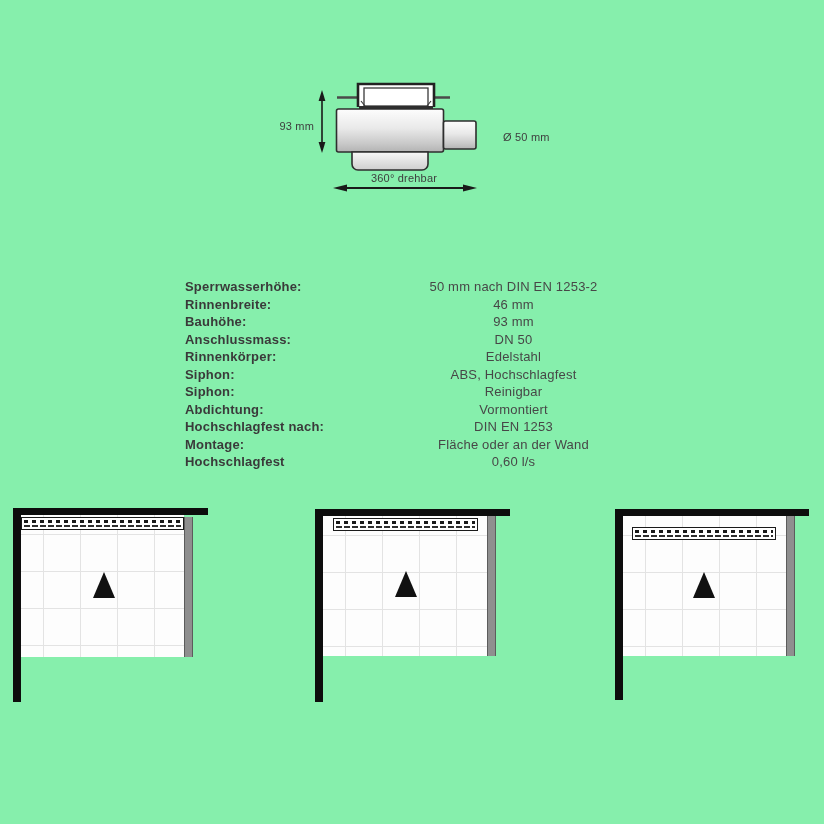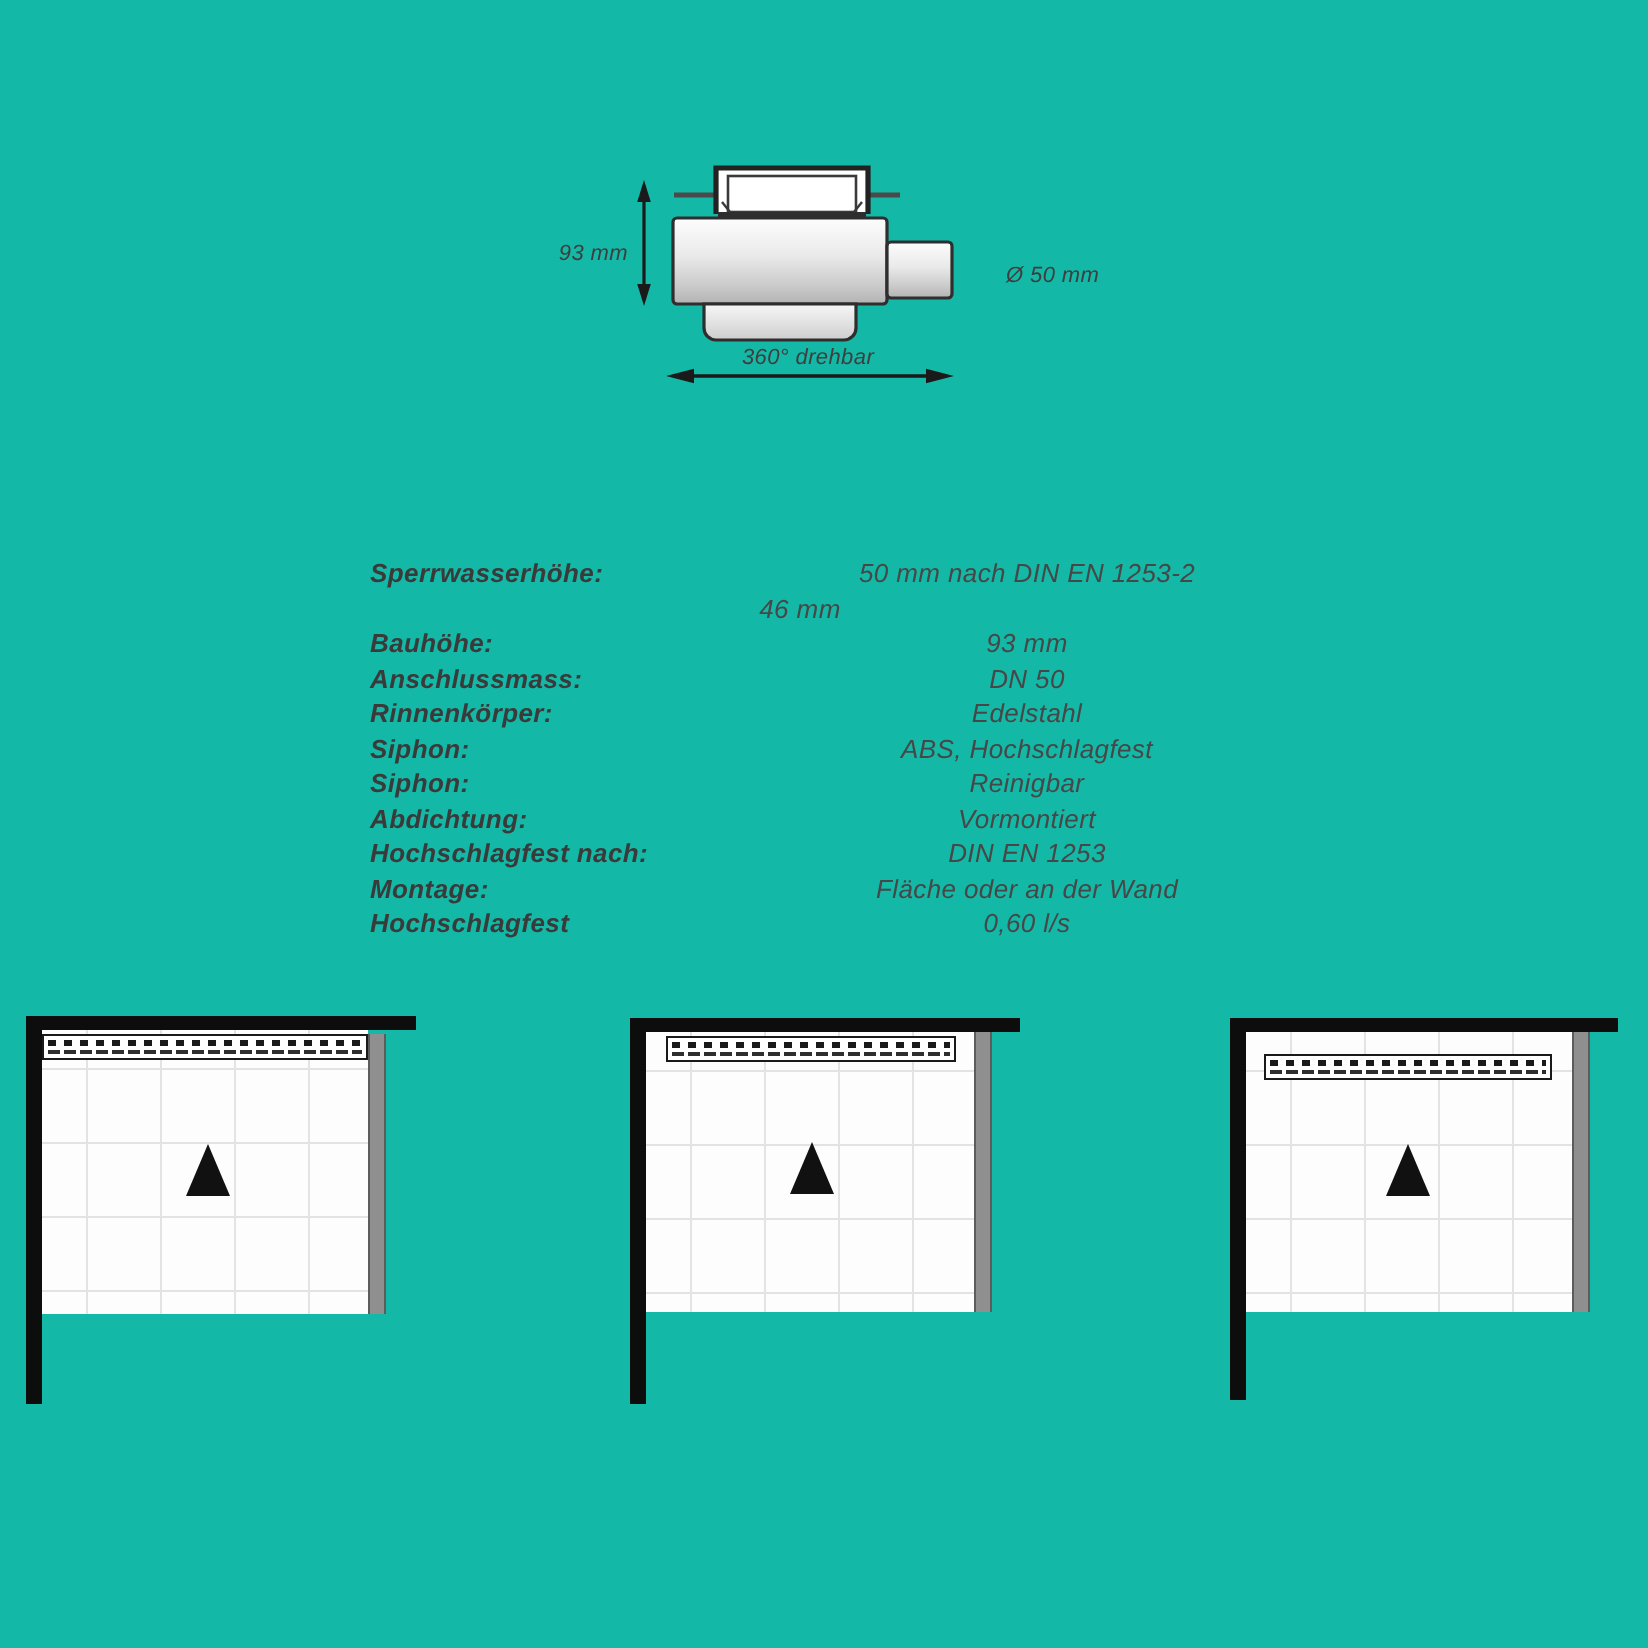--- a/index.html
+++ b/index.html
@@ -1,20 +1,19 @@
 <!DOCTYPE html>
 <html style="--wall: #0d0d0d; --glass: #8f8f8f; --text: #3e3e3e; --grid-line: #e3e3e3; --triangle: #111111;"><head>
 <meta charset="utf-8">
 <style>
   html,body { margin:0; padding:0; background:#ffffff; }
   .canvas {
-    position:relative; width:824px; height:824px; background:#14b8a6;
+    position:relative; width:824px; height:824px; background:#86efac;
     font-family:"Liberation Sans", sans-serif; color:var(--text,#3e3e3e);
     overflow:hidden;
-    font-style:italic;
   }
 
   
   .drawing { position:absolute; left:270px; top:78px; width:290px; height:118px; }
   .drawing text { font-family:"Liberation Sans",sans-serif; font-size:11px; fill:var(--text,#3e3e3e); letter-spacing:.2px; }
 
   
   .specs { position:absolute; left:185px; top:258px; width:430px;margin-top:20px; }
   .spec-row { display:flex; line-height:17.5px; font-size:13px; letter-spacing:.2px; }
   .spec-label { width:227px; font-weight:bold; color:#3a3a3a; }
@@ -89,20 +88,21 @@
       <polygon points="207,110 193,106.4 193,113.6" fill="#1a1a1a"></polygon>
     </g>
   </svg>
 
   <div class="specs">
     <div class="spec-row">
         <div class="spec-label">Sperrwasserhöhe:</div>
         <div class="spec-value">50 mm nach DIN EN 1253-2</div>
       </div>
     <div class="spec-row">
+        <div class="spec-label">Rinnenbreite:</div>
         <div class="spec-value">46 mm</div>
       </div>
     <div class="spec-row">
         <div class="spec-label">Bauhöhe:</div>
         <div class="spec-value">93 mm</div>
       </div>
     <div class="spec-row">
         <div class="spec-label">Anschlussmass:</div>
         <div class="spec-value">DN 50</div>
       </div>

